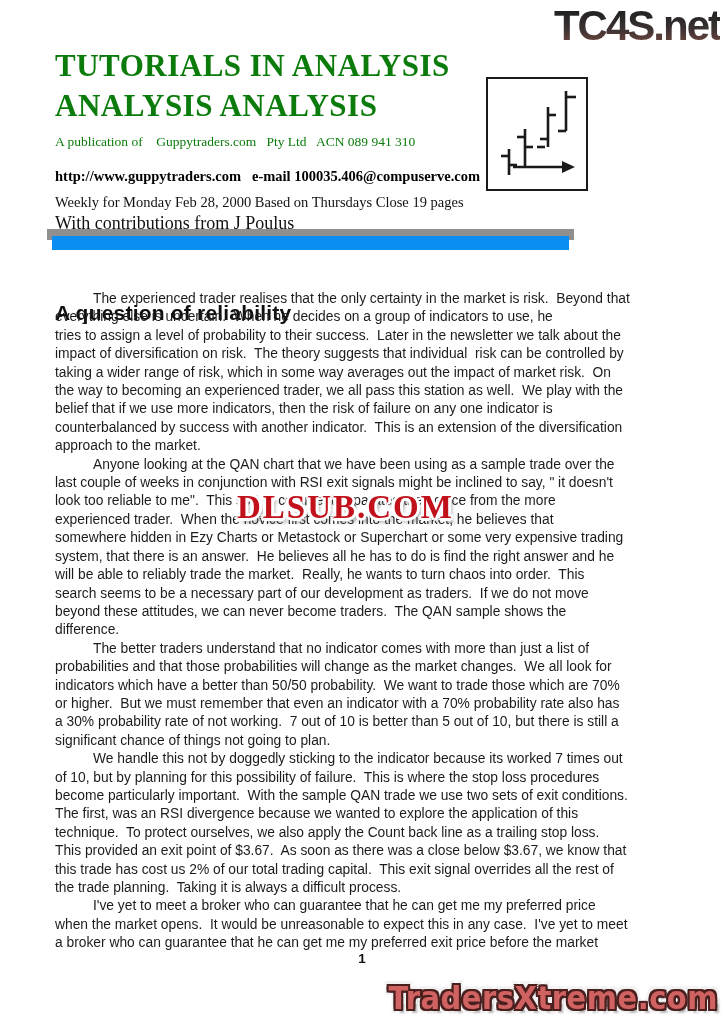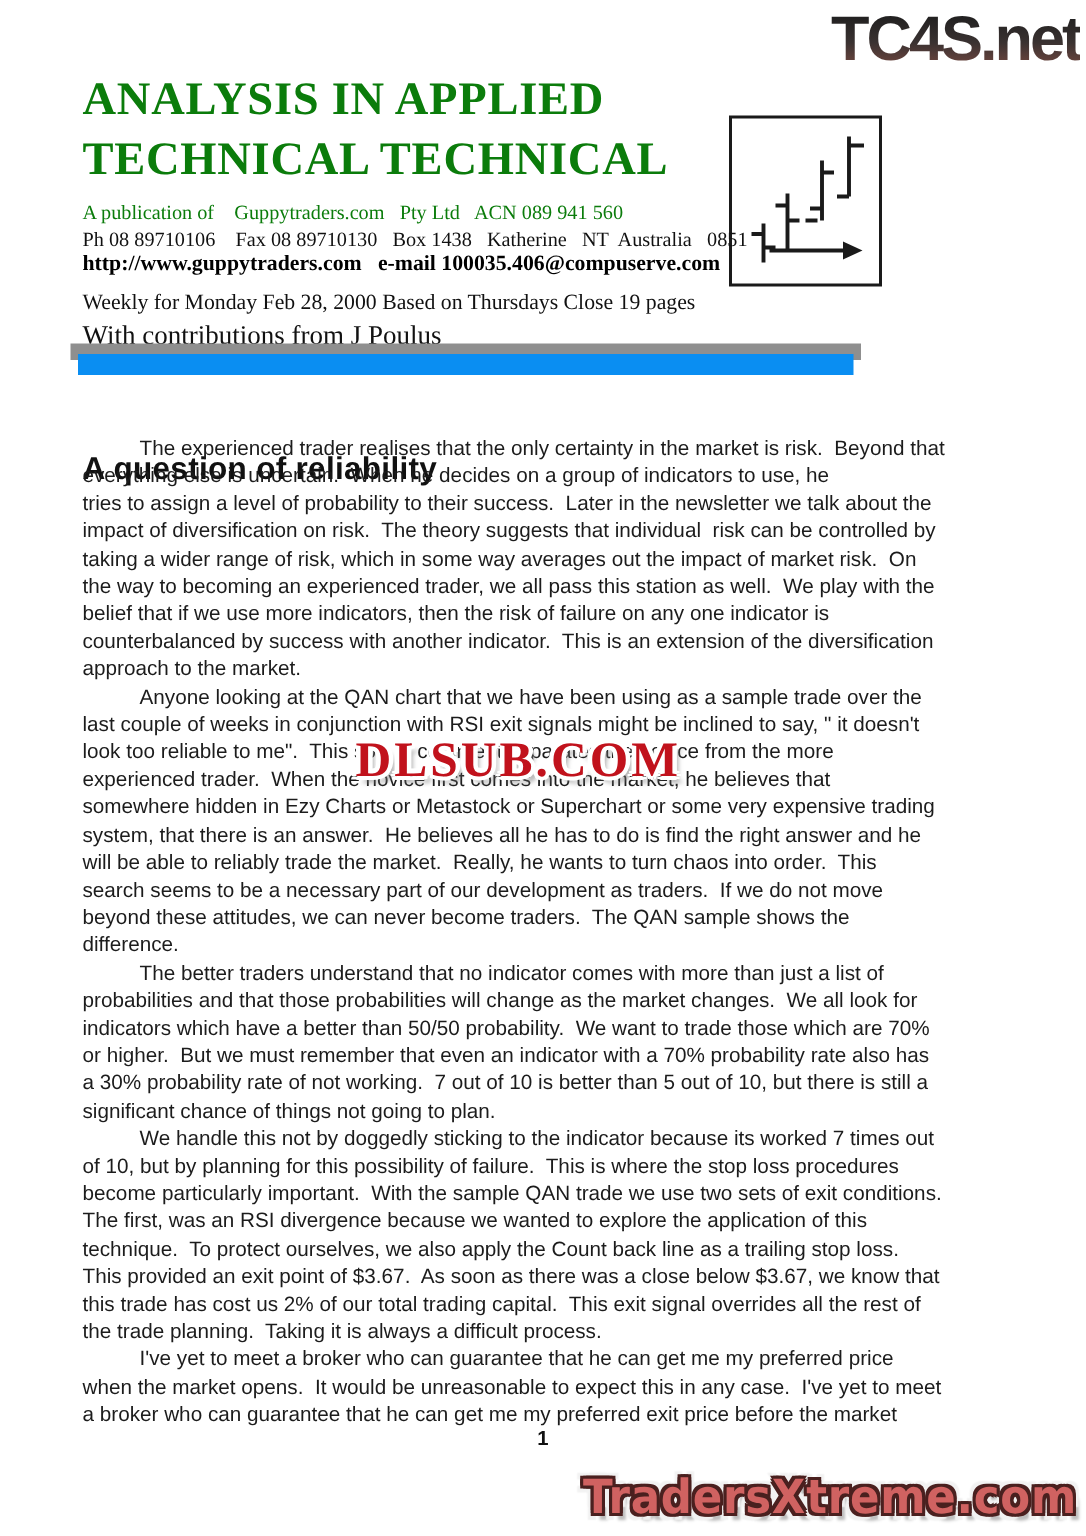--- a/index.html
+++ b/index.html
@@ -80,22 +80,22 @@
       -4px -4px 1px #f2f2f2, 4px -4px 1px #f2f2f2, -4px 4px 1px #f2f2f2, 4px 4px 2px #bbb;
   }
 </style>
 </head>
 <body>
 
 <div class="page">
 
   <div class="tc4s">TC4S.net</div>
 
-  <div class="title"><span>ANALYSIS IN APPLIED</span>
-<span>TECHNICAL TECHNICAL</span></div>
+  <div class="title"><span>TUTORIALS IN ANALYSIS</span>
+<span>ANALYSIS ANALYSIS</span></div>
 
   <div class="logobox">
     <span>
       <svg viewBox="0 0 98 110" xmlns="http://www.w3.org/2000/svg">
         <g fill="none" stroke="#1a1a1a" stroke-width="2.6">
           <path d="M21 96 L21 70"></path>
             <path d="M13 77 L21 77"></path>
             <path d="M21 86 L29 86"></path>
           <path d="M25 88 L74 88"></path>
           <path d="M37 88 L37 50"></path>
@@ -107,22 +107,21 @@
             <path d="M60 36 L68 36"></path>
           <path d="M78 52 L78 12"></path>
             <path d="M78 18 L88 18"></path>
             <path d="M70 52 L78 52"></path>
         </g>
         <polygon points="74,82 87,88 74,94" fill="#1a1a1a"></polygon>
       </svg>
     </span>
   </div>
 
-  <div class="hline pub">A publication of    Guppytraders.com   Pty Ltd   ACN 089 941 560</div>
-  <div class="hline contact">Ph 08 89710106    Fax 08 89710130   Box 1438   Katherine   NT  Australia   0851</div>
+  <div class="hline pub">A publication of    Guppytraders.com   Pty Ltd   ACN 089 941 310</div>
   <div class="hline web">http://www.guppytraders.com   e-mail 100035.406@compuserve.com</div>
   <div class="hline weekly">Weekly for Monday Feb 28, 2000 Based on Thursdays Close 19 pages</div>
   <div class="hline contrib">With contributions from J Poulus</div>
 
   <div class="graybar"></div>
   <div class="bluebar"></div>
 
   <div class="heading">A question of reliability</div>
 
   <div class="body">

